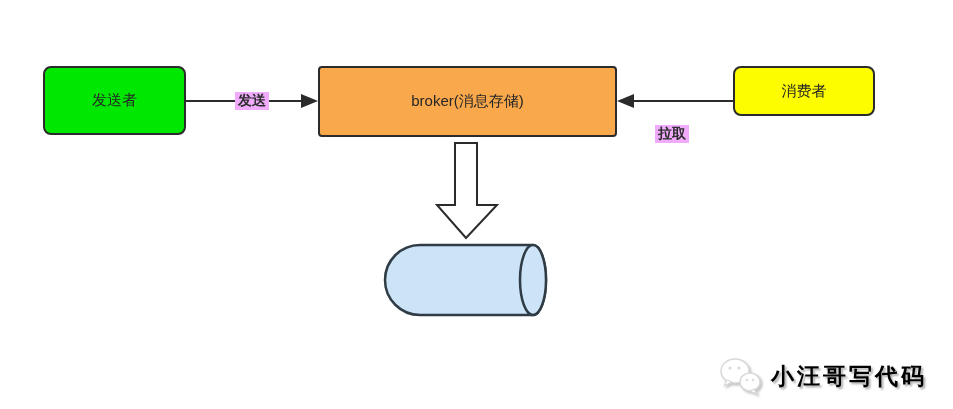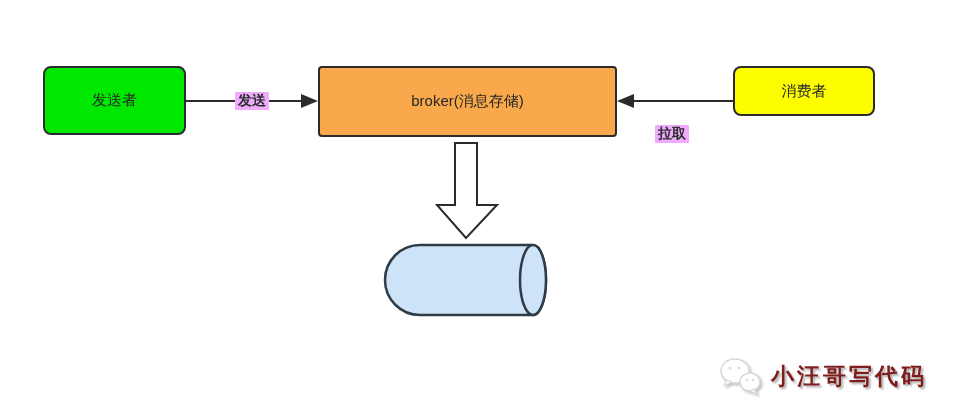--- a/index.html
+++ b/index.html
@@ -60,21 +60,21 @@
     bottom: 14px;
     display: flex;
     align-items: center;
     gap: 9px;
   }
   .watermark-icon { filter: drop-shadow(2px 2px 1px #c6c6c6); }
   .watermark-text {
     font-size: 23px;
     font-weight: bold;
     letter-spacing: 3px;
-    color: #7f1d1d;
+    color: #000000;
     text-shadow: 2px 2px 2px #b2b2b2;
     white-space: nowrap;
   }
 </style>
 </head>
 <body>
 
 <div class="canvas">
 
   <svg class="layer" width="953" height="409" viewBox="0 0 953 409">

